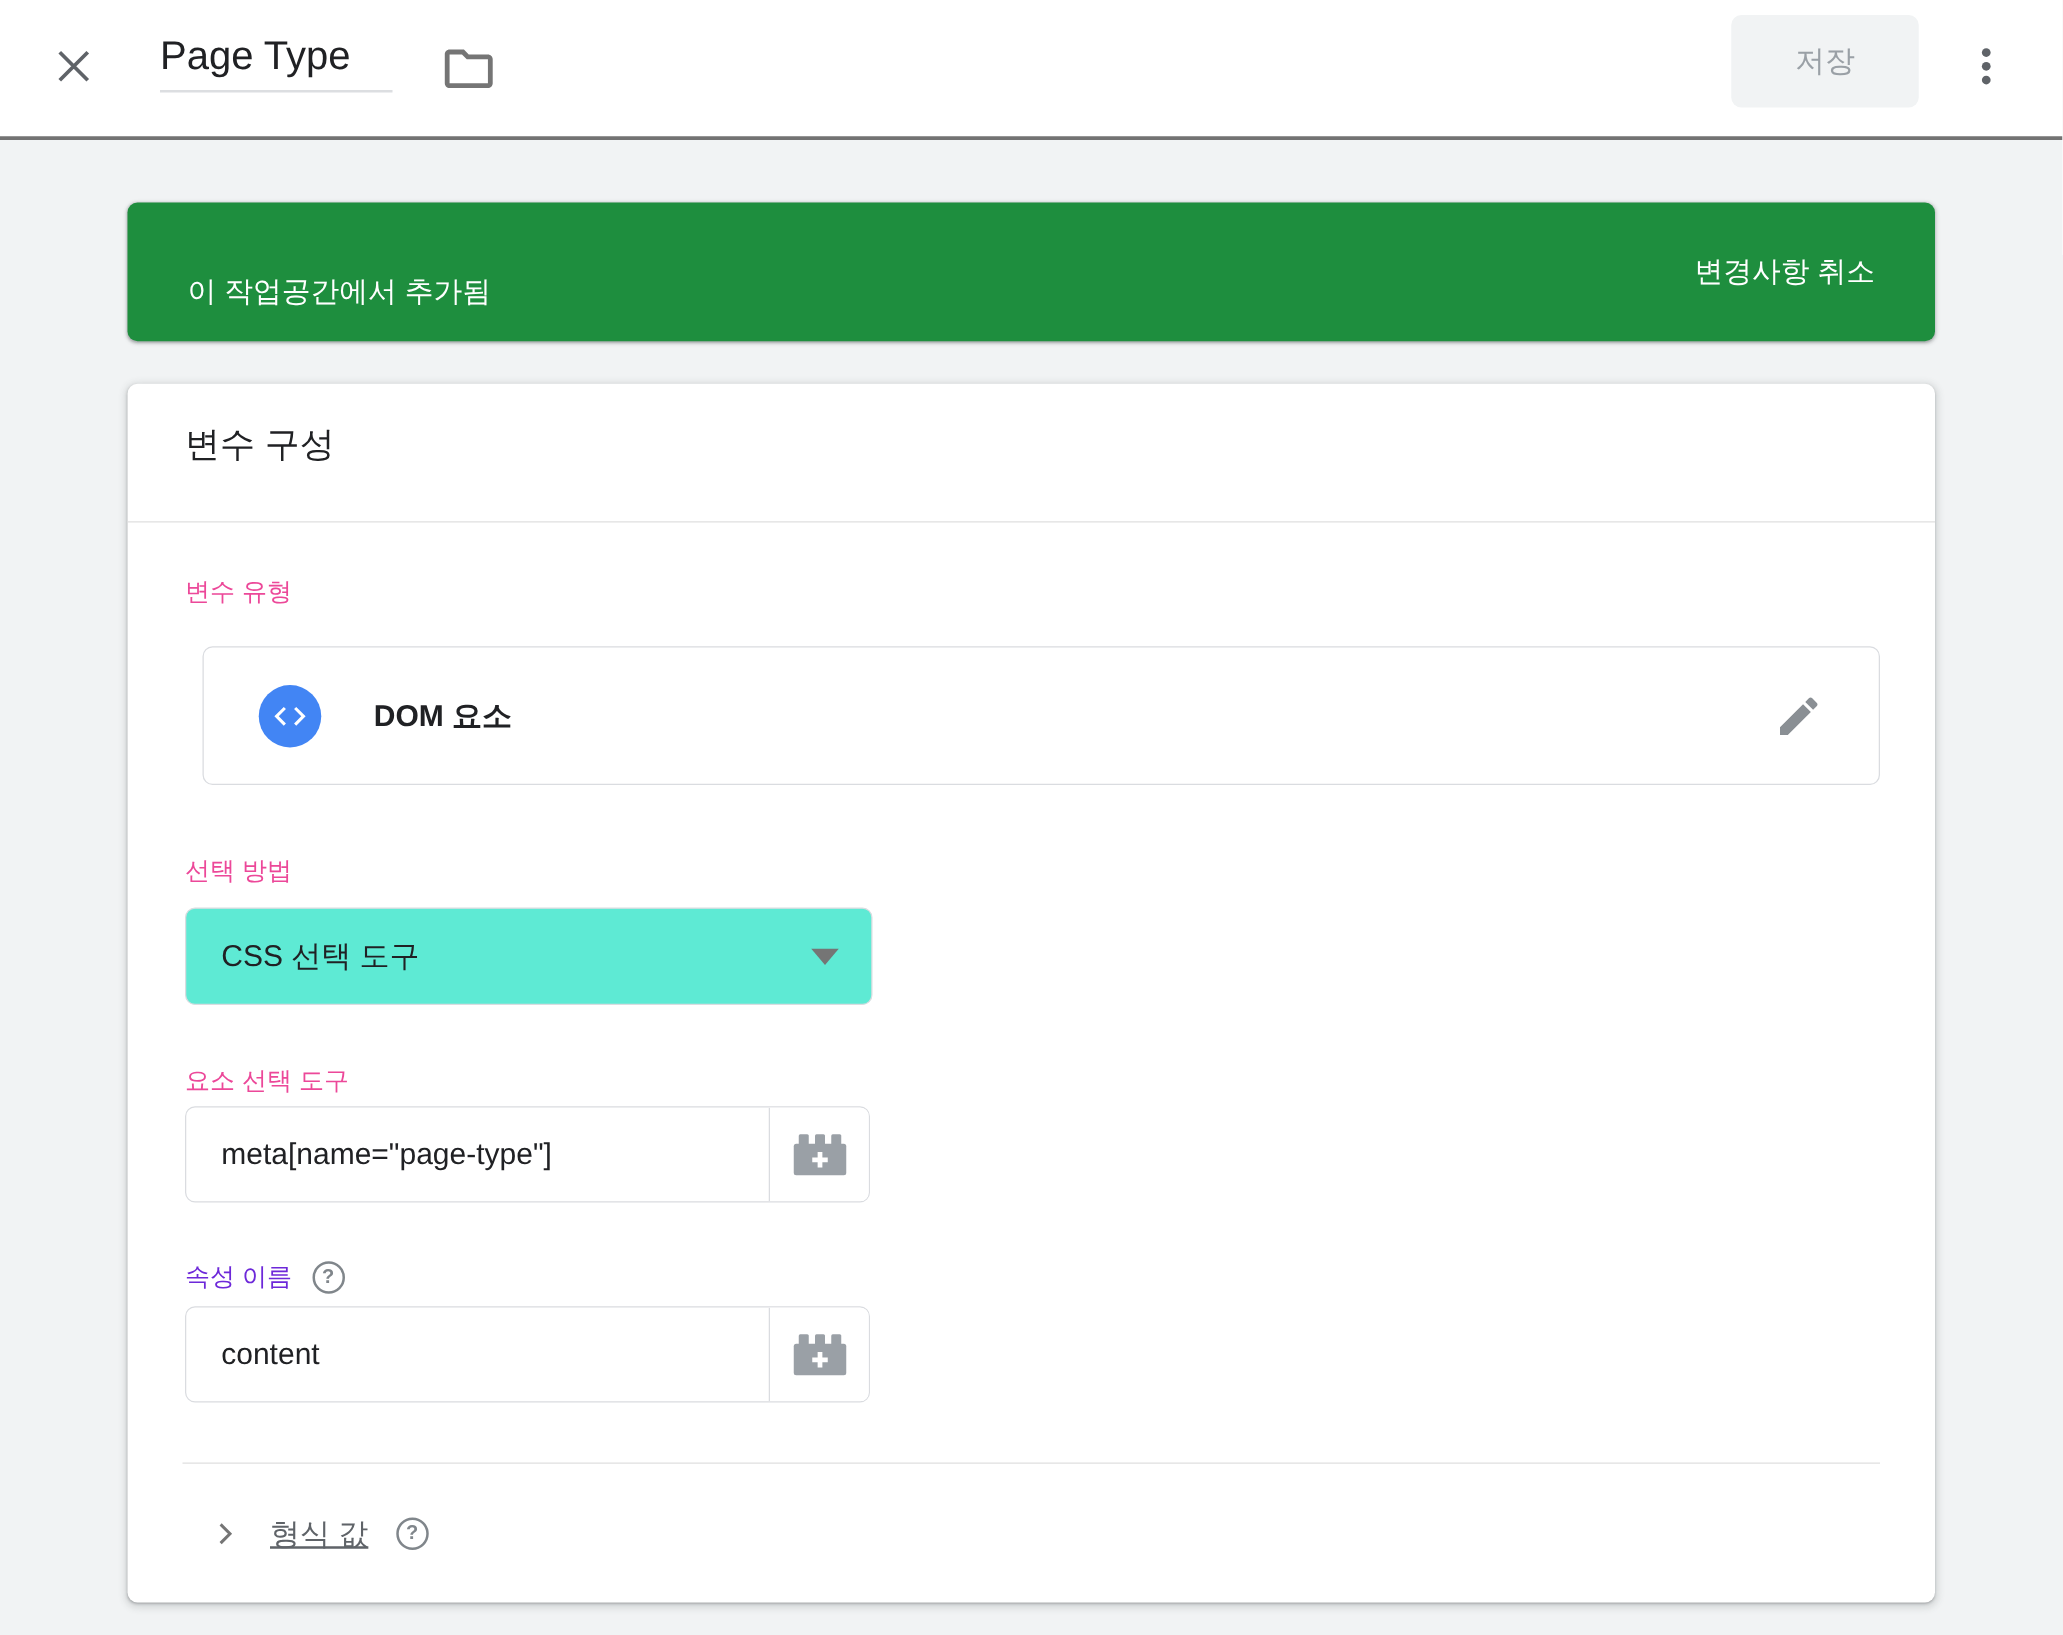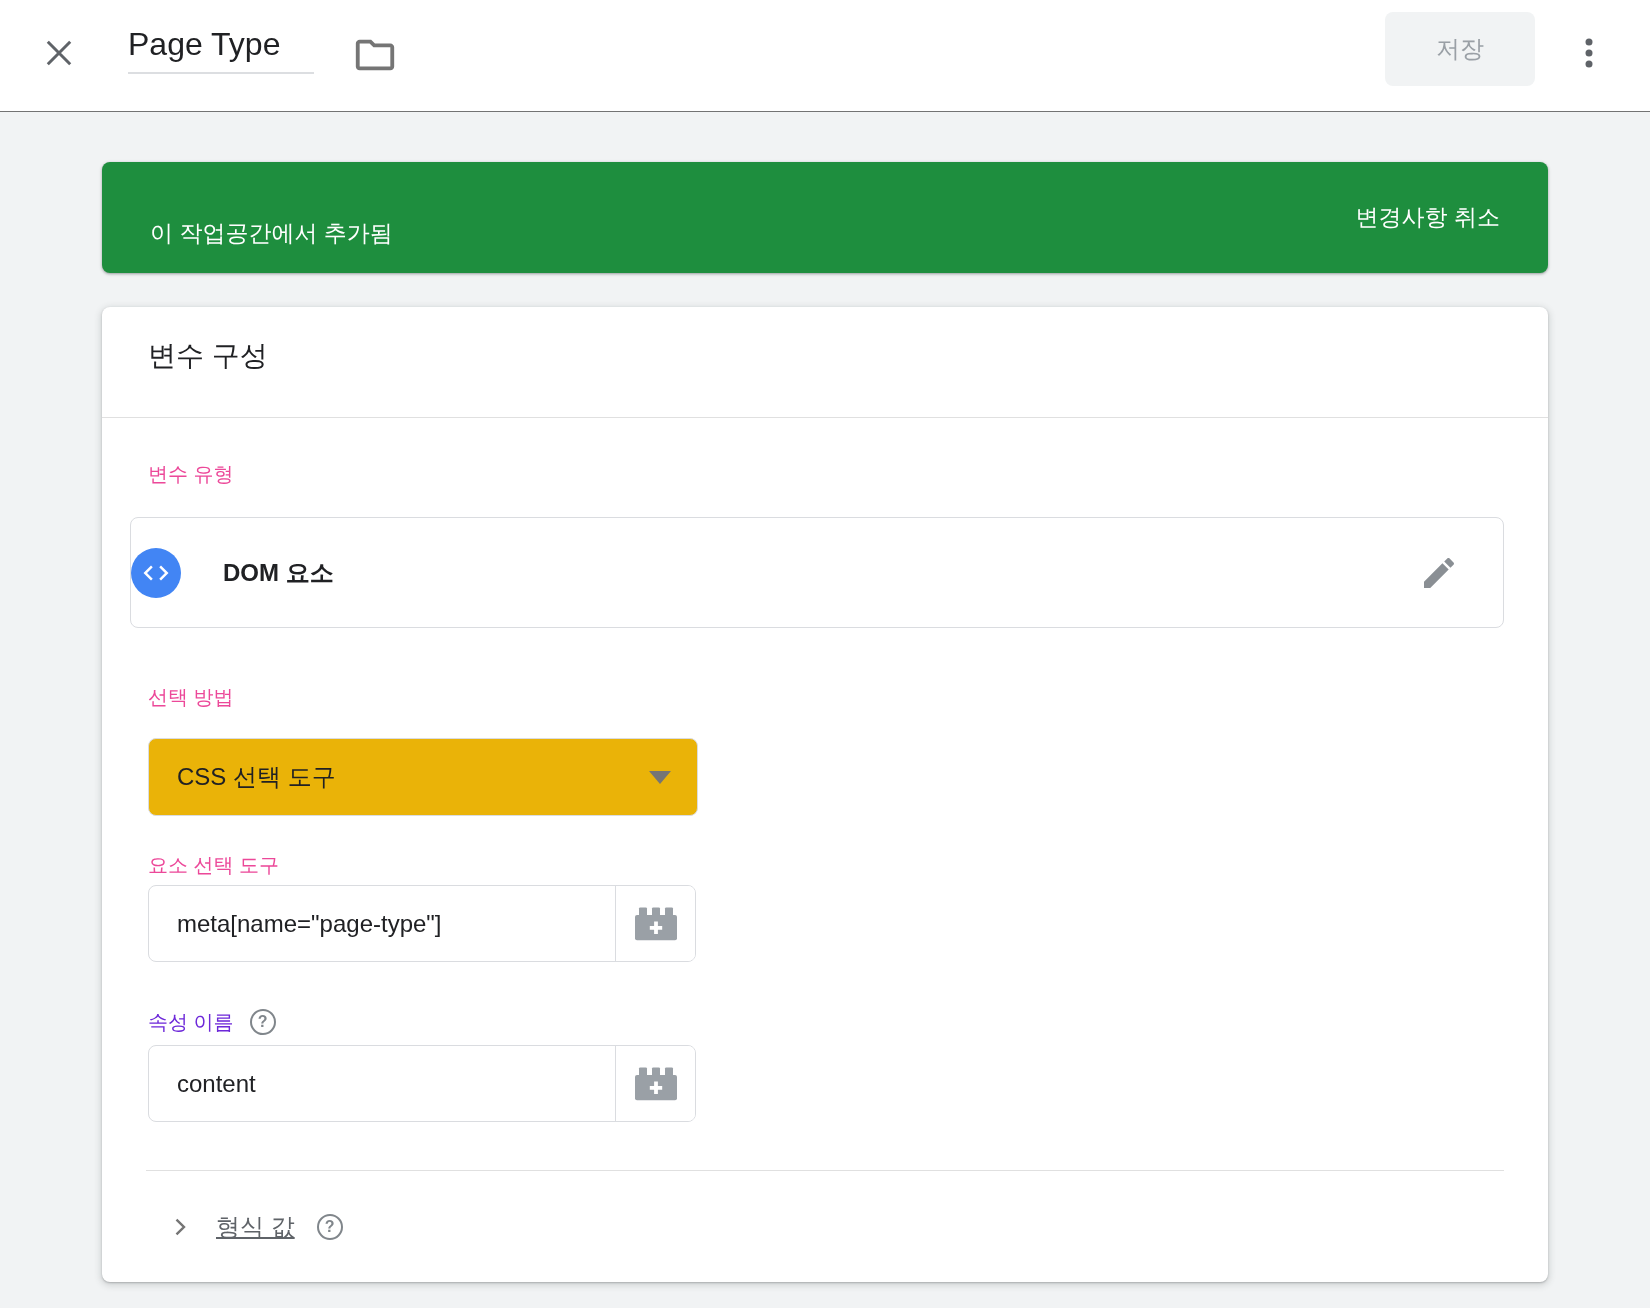--- a/index.html
+++ b/index.html
@@ -7,21 +7,21 @@
   body {
     width:1650px; height:1308px; position:relative; overflow:hidden;
     background:#f1f3f4;
     font-family:"Liberation Sans", sans-serif;
     color:#202124;
   }
 
   
   .topbar {
     position:absolute; top:0; left:0; right:0; height:112px;
-    background:#ffffff; border-bottom:1px solid #737373;
+    background:#ffffff; border-bottom:3px solid #737373;
   }
   .close-btn {
     position:absolute; left:36px; top:30px; width:46px; height:46px;
     background:none; border:none; padding:0; cursor:pointer;
     display:flex; align-items:center; justify-content:center;
   }
   .title-field {
     position:absolute; left:128px; top:24px; width:186px;
     border-bottom:2px solid #dcdee1; padding-bottom:8px;
   }
@@ -74,40 +74,40 @@
   }
   .field-label {
     position:absolute; left:46px;
     font-size:20px; line-height:26px; color:#ec4899;
   }
   .lbl-type     { top:154px; }
   .lbl-method   { top:377px; }
   .lbl-selector { top:545px; }
 
   .type-box {
-    position:absolute; left:28px; right:44px; top:210px; height:111px;
+    position:absolute; left:60px; right:44px; top:210px; height:111px;
     border:1px solid #dadce0; border-radius:8px; background:#fff;
-    display:flex; align-items:center; cursor:pointer;
+    display:flex; align-items:center; padding-left:44px; cursor:pointer;
   }
   .type-icon-circle {
     width:50px; height:50px; border-radius:50%; background:#4285f4;
     display:flex; align-items:center; justify-content:center; flex:none;
   }
   .type-value { margin-left:42px; font-size:24px; font-weight:700; color:#202124; }
   .edit-btn {
     position:absolute; right:44px; top:50%; transform:translateY(-50%);
     background:none; border:none; padding:0; cursor:pointer;
     display:flex; align-items:center; justify-content:center;
   }
 
   .dropdown {
     position:absolute; left:46px; top:419px; width:550px; height:78px;
-    border:1px solid #dadce0; border-radius:8px; background:#eab308;
+    border:1px solid #dadce0; border-radius:8px; background:#5eead4;
     display:flex; align-items:center; justify-content:space-between;
-    padding:0 26px 0 28px; cursor:pointer;margin-top:12px;
+    padding:0 26px 0 28px; cursor:pointer;
   }
   .dropdown-value { font-size:24px; color:#202124; }
   .caret {
     width:0; height:0;
     border-left:11px solid transparent; border-right:11px solid transparent;
     border-top:13px solid #757575; flex:none;
   }
 
   .input-row {
     position:absolute; left:46px; width:548px; height:77px;

